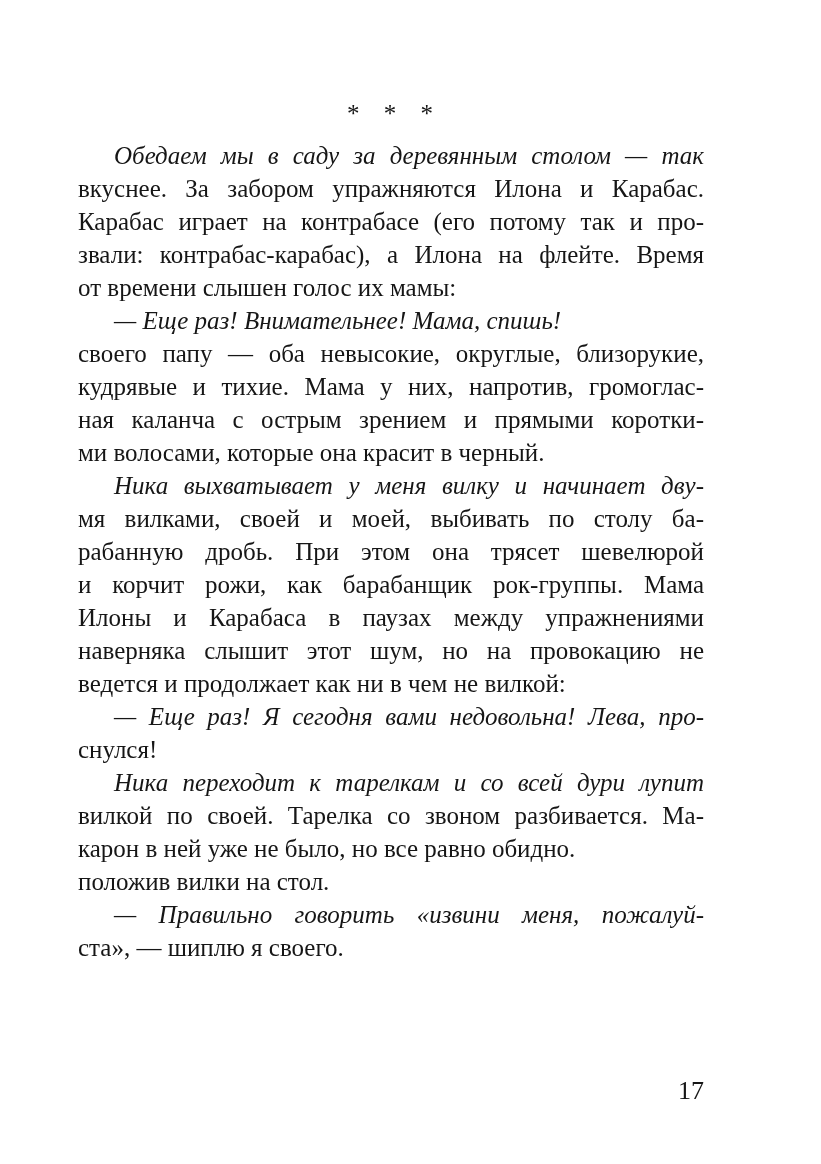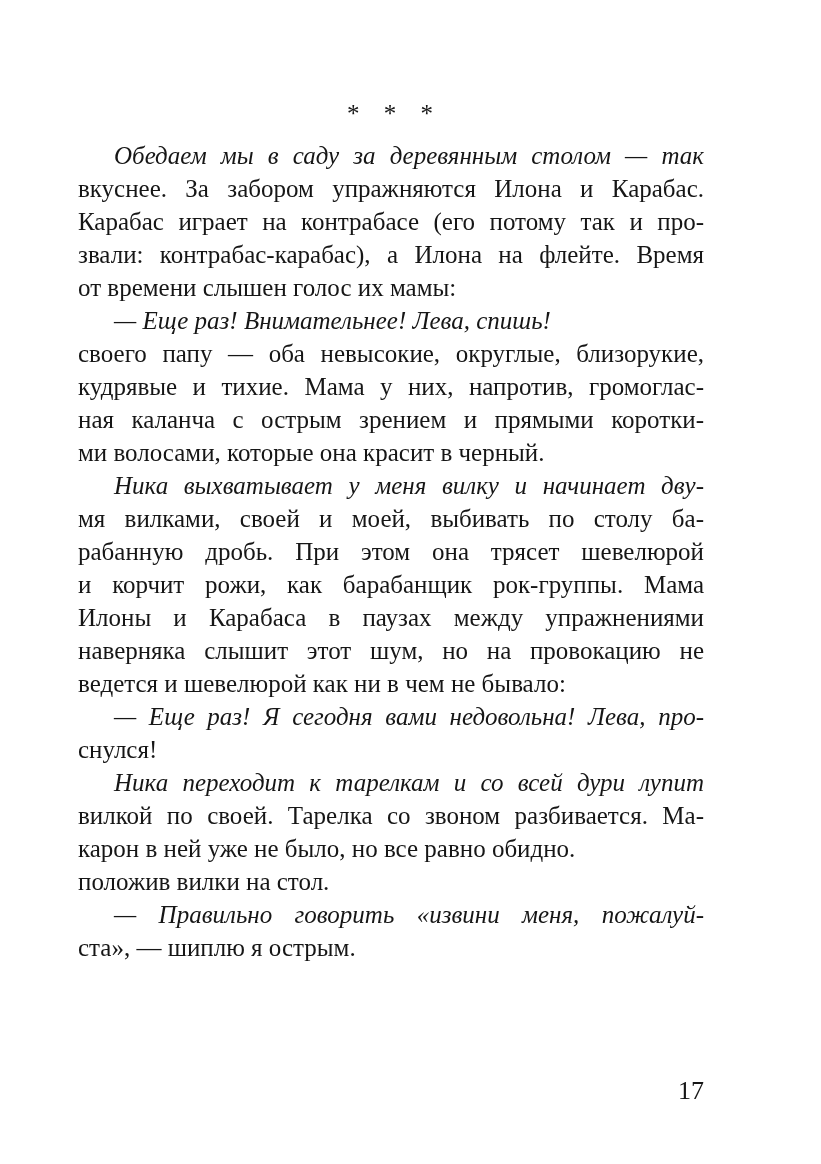--- a/index.html
+++ b/index.html
@@ -68,49 +68,49 @@
 
   <div class="text-block">
       <div class="paragraph">
         <div class="line first just">Обедаем мы в саду за деревянным столом — так</div>
         <div class="line just">вкуснее. За забором упражняются Илона и Карабас.</div>
         <div class="line just">Карабас играет на контрабасе (его потому так и про-</div>
         <div class="line just">звали: контрабас-карабас), а Илона на флейте. Время</div>
         <div class="line">от времени слышен голос их мамы:</div>
       </div>
       <div class="paragraph">
-        <div class="line first">— Еще раз! Внимательнее! Лева, спишь!</div>
+        <div class="line first">— Еще раз! Внимательнее! Мама, спишь!</div>
       </div>
       <div class="paragraph">
         <div class="line just">своего папу — оба невысокие, округлые, близорукие,</div>
         <div class="line just">кудрявые и тихие. Мама у них, напротив, громоглас-</div>
         <div class="line just">ная каланча с острым зрением и прямыми коротки-</div>
         <div class="line">ми волосами, которые она красит в черный.</div>
       </div>
       <div class="paragraph">
         <div class="line first just">Ника выхватывает у меня вилку и начинает дву-</div>
         <div class="line just">мя вилками, своей и моей, выбивать по столу ба-</div>
         <div class="line just">рабанную дробь. При этом она трясет шевелюрой</div>
         <div class="line just">и корчит рожи, как барабанщик рок-группы. Мама</div>
         <div class="line just">Илоны и Карабаса в паузах между упражнениями</div>
         <div class="line just">наверняка слышит этот шум, но на провокацию не</div>
-        <div class="line">ведется и шевелюрой как ни в чем не бывало:</div>
+        <div class="line">ведется и продолжает как ни в чем не вилкой:</div>
       </div>
       <div class="paragraph">
         <div class="line first just">— Еще раз! Я сегодня вами недовольна! Лева, про-</div>
         <div class="line">снулся!</div>
       </div>
       <div class="paragraph">
         <div class="line first just">Ника переходит к тарелкам и со всей дури лупит</div>
         <div class="line just">вилкой по своей. Тарелка со звоном разбивается. Ма-</div>
         <div class="line">карон в ней уже не было, но все равно обидно.</div>
       </div>
       <div class="paragraph">
         <div class="line">положив вилки на стол.</div>
       </div>
       <div class="paragraph">
         <div class="line first just">— Правильно говорить «извини меня, пожалуй-</div>
-        <div class="line">ста», — шиплю я острым.</div>
+        <div class="line">ста», — шиплю я своего.</div>
       </div>
     </div>
 
   <div class="page-number">17</div>
 </div>
 
 </body></html>

